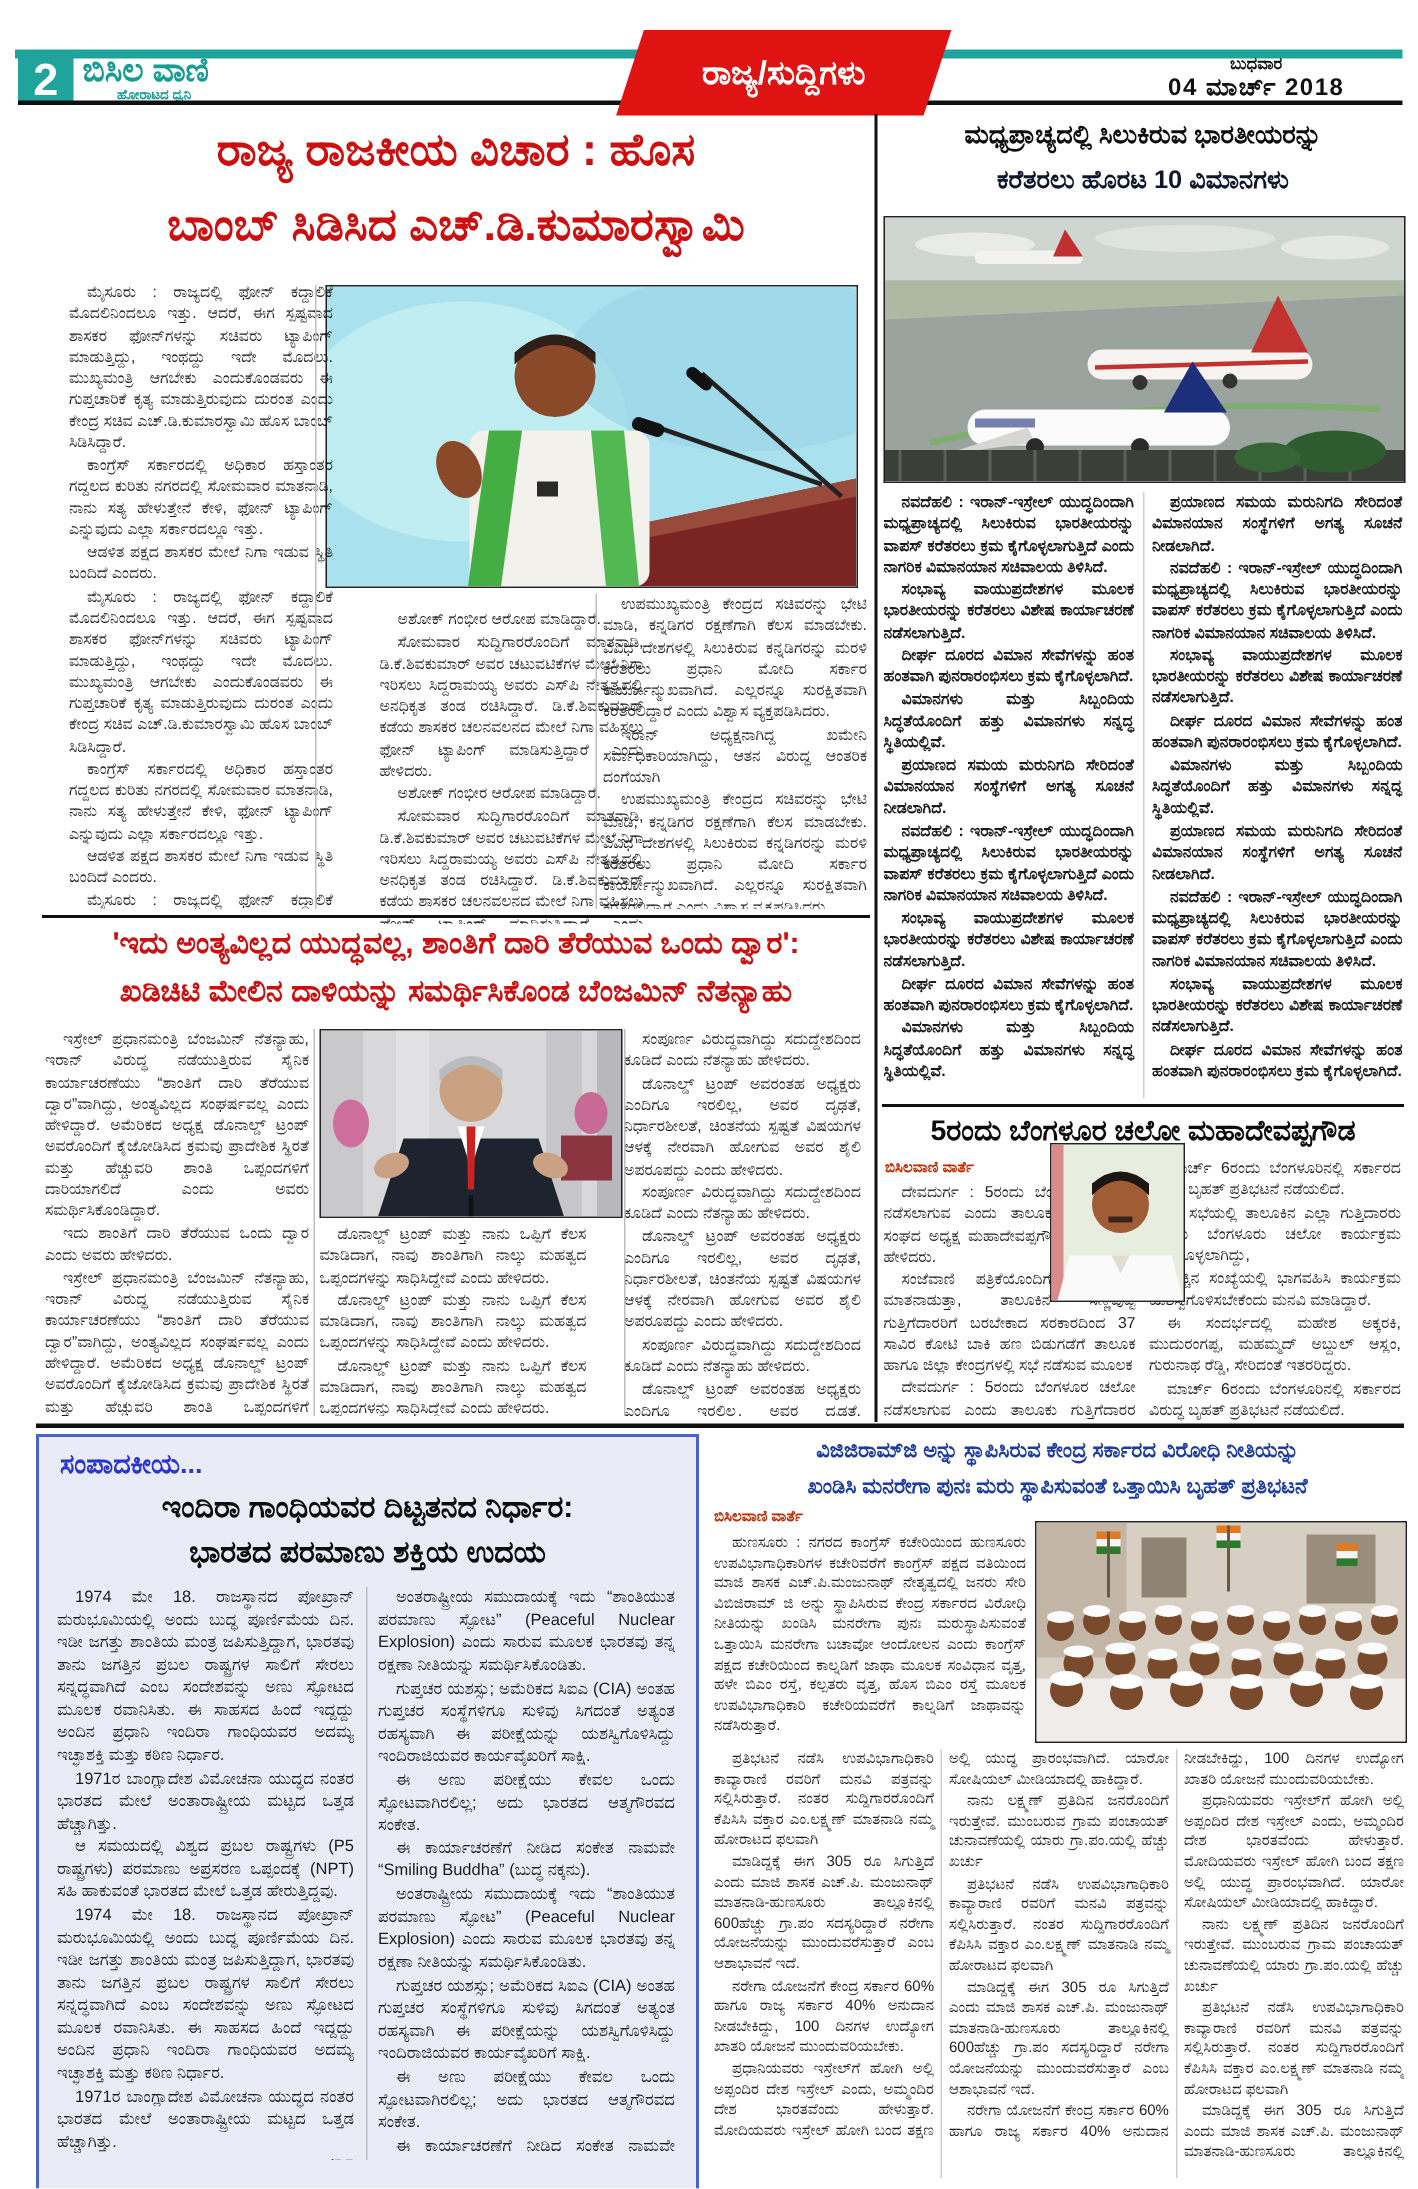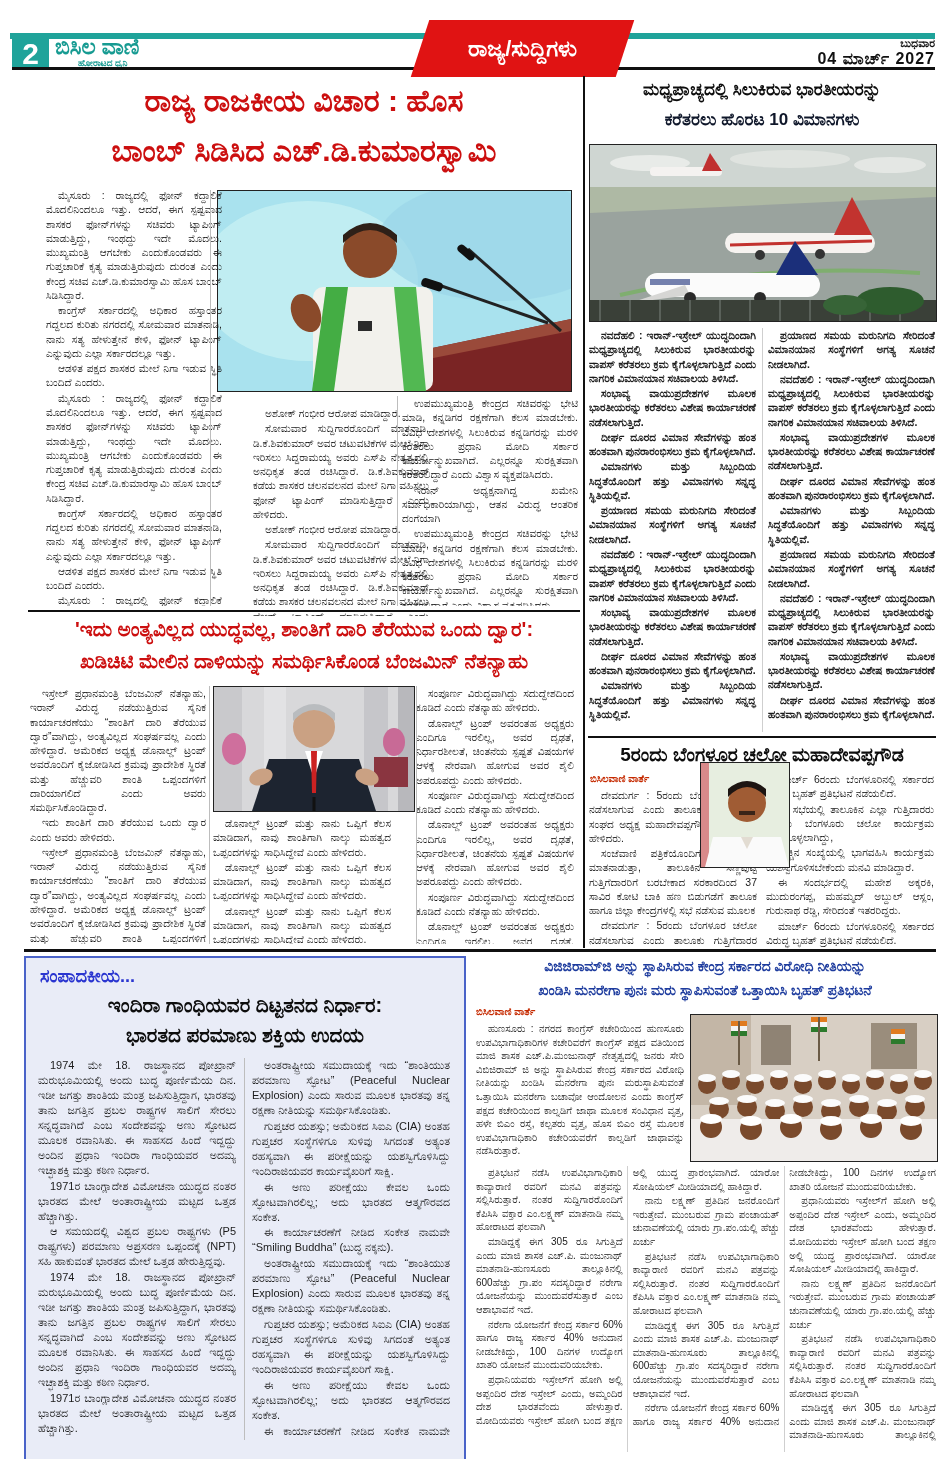--- a/index.html
+++ b/index.html
@@ -9,21 +9,21 @@
   .teal-bar{position:absolute;left:10px;top:33px;width:925px;height:6px;background:#1fa39a;}
   .hdr-rule{position:absolute;left:12px;top:67px;width:923px;height:3px;background:#101010;}
   .pagenum{position:absolute;left:12px;top:37px;width:37px;height:33px;background:#1fa39a;
            color:#fff;font-weight:bold;font-size:30px;text-align:center;line-height:33px;}
   .masthead{position:absolute;left:55px;top:36px;color:#179b92;font-weight:bold;font-size:22px;line-height:22px;}
   .tagline{position:absolute;left:78px;top:58px;color:#179b92;font-weight:bold;font-size:9px;}
   .section-flag{position:absolute;left:420px;top:20px;width:205px;height:57px;background:#e01313;
                 transform:skewX(-18deg);}
   .section-flag span{display:block;transform:skewX(18deg);color:#fff;font-weight:bold;font-size:22px;
                      text-align:center;line-height:57px;white-space:nowrap;}
-  .datebox{position:absolute;left:740px;top:37px;width:195px;text-align:right;}
+  .datebox{position:absolute;left:740px;top:37px;width:195px;text-align:center;}
   .datebox .day{font-size:11px;font-weight:bold;color:#111;}
   .datebox .date{font-size:16px;font-weight:bold;color:#111;letter-spacing:1px;}
   
   .hl{position:absolute;text-align:center;font-weight:bold;white-space:nowrap;}
   .tcol{position:absolute;overflow:hidden;font-size:10.5px;line-height:1.36;text-align:justify;color:#1b1b1b;}
   .bp{margin:0 0 1px 0;text-indent:12px;}
   .cols2{column-count:2;column-gap:12px;column-rule:1px solid #cfcfcf;}
   .cols3{column-count:3;column-gap:10px;column-rule:1px solid #cfcfcf;}
   .photo{position:absolute;border:1px solid #222;background:#ddd;overflow:hidden;}
   .photo svg{display:block;width:100%;height:100%;}
@@ -44,21 +44,21 @@
   <div class="teal-bar"></div>
   <div class="pagenum">2</div>
   <div class="masthead">ಬಿಸಿಲ ವಾಣಿ</div>
   <div class="tagline">ಹೋರಾಟದ ಧ್ವನಿ</div>
   <div class="hdr-rule"></div>
   <div class="section-flag">
     <span>ರಾಜ್ಯ/ಸುದ್ದಿಗಳು</span>
   </div>
   <div class="datebox">
     <div class="day">ಬುಧವಾರ</div>
-    <div class="date">04 ಮಾರ್ಚ್ 2027</div>
+    <div class="date">04 ಮಾರ್ಚ್ 2018</div>
   </div>
 
   <div class="hl" style="left:28px;top:84px;width:552px;font-size:30px;color:#cc0f0f;">ರಾಜ್ಯ ರಾಜಕೀಯ ವಿಚಾರ : ಹೊಸ</div>
   <div class="hl" style="left:28px;top:134px;width:552px;font-size:30px;color:#cc0f0f;">ಬಾಂಬ್ ಸಿಡಿಸಿದ ಎಚ್.ಡಿ.ಕುಮಾರಸ್ವಾಮಿ</div>
 
   <div class="photo" style="left:217px;top:190px;width:353px;height:200px;">
     <svg viewBox="0 0 353 200" preserveAspectRatio="none">
       <rect width="353" height="200" fill="#a9e2ee"></rect>
       <ellipse cx="90" cy="90" rx="110" ry="80" fill="#c6f0f2" opacity="0.8"></ellipse>
       <ellipse cx="280" cy="50" rx="120" ry="60" fill="#9bd6e8" opacity="0.7"></ellipse>

